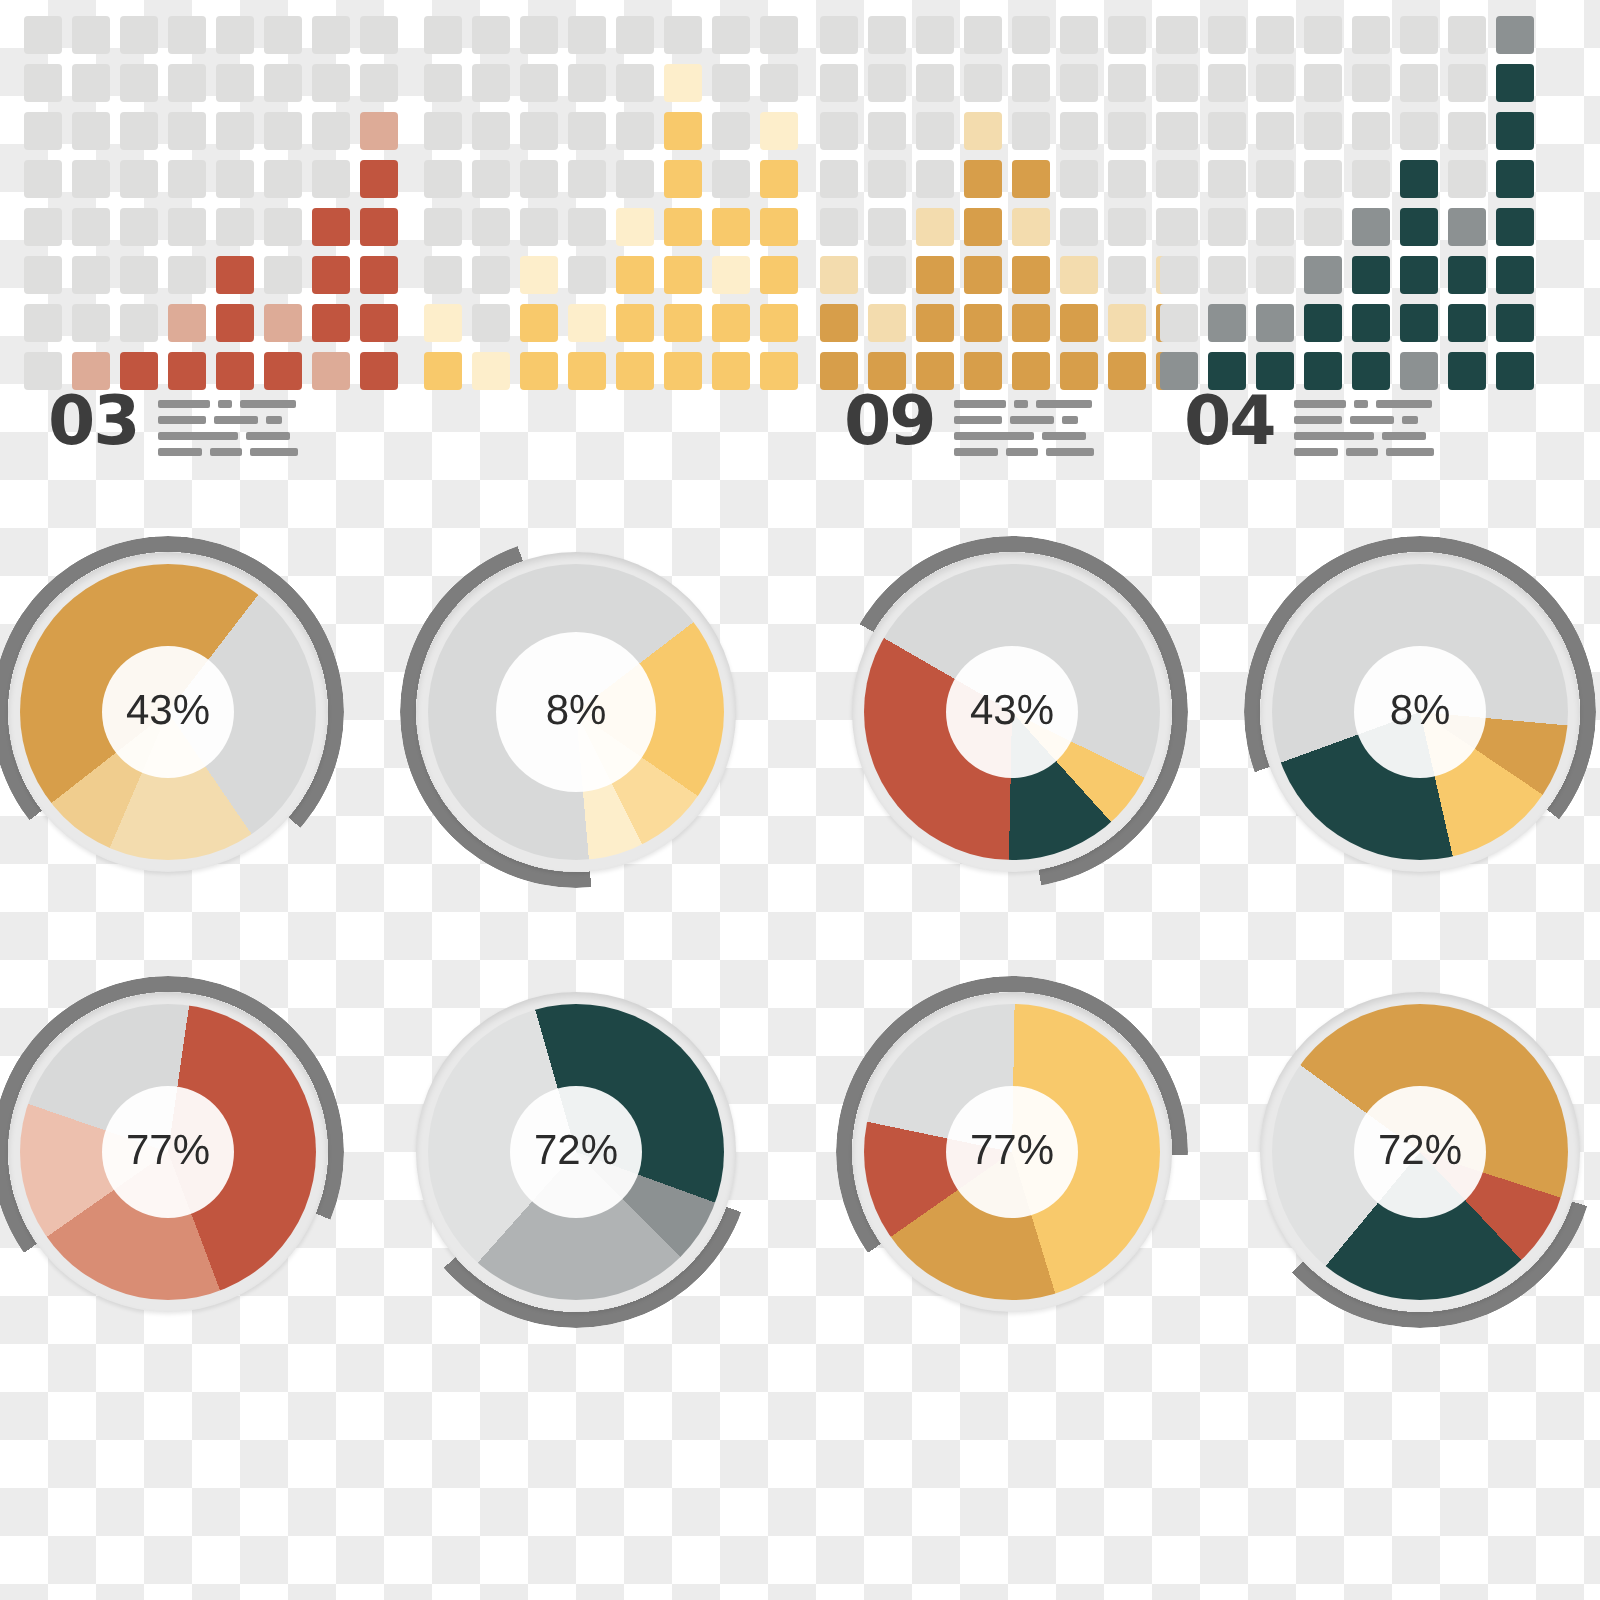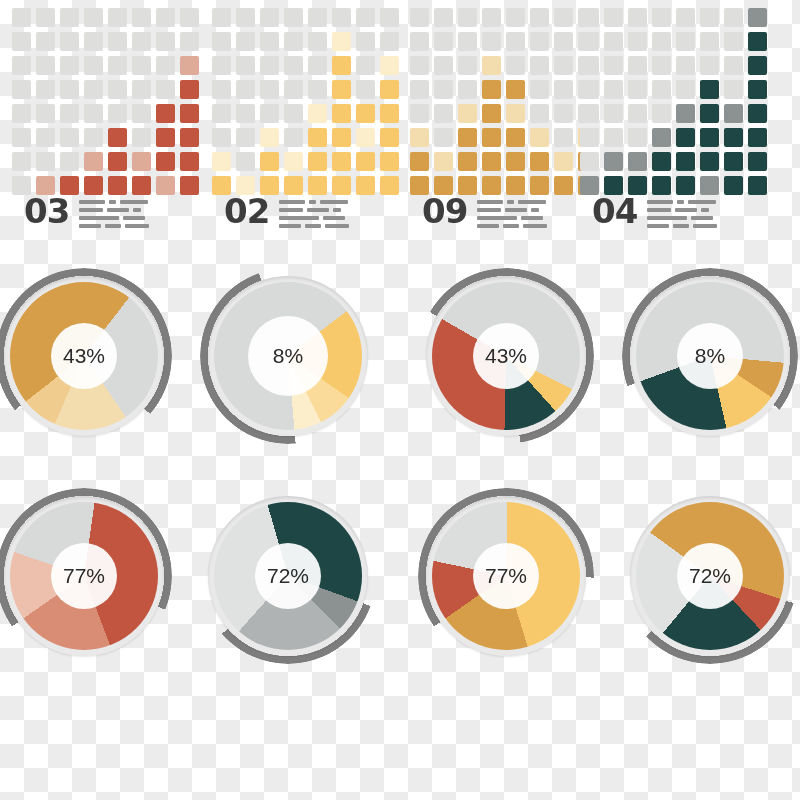--- a/index.html
+++ b/index.html
@@ -197,44 +197,20 @@
         <div class="cell" style="left: 144px; top: 0px; background: rgb(222, 222, 221);"></div>
         <div class="cell" style="left: 168px; top: 168px; background: rgb(248, 201, 107);"></div>
         <div class="cell" style="left: 168px; top: 144px; background: rgb(248, 201, 107);"></div>
         <div class="cell" style="left: 168px; top: 120px; background: rgb(248, 201, 107);"></div>
         <div class="cell" style="left: 168px; top: 96px; background: rgb(248, 201, 107);"></div>
         <div class="cell" style="left: 168px; top: 72px; background: rgb(248, 201, 107);"></div>
         <div class="cell" style="left: 168px; top: 48px; background: rgb(253, 238, 203);"></div>
         <div class="cell" style="left: 168px; top: 24px; background: rgb(222, 222, 221);"></div>
         <div class="cell" style="left: 168px; top: 0px; background: rgb(222, 222, 221);"></div>
       </div>
-      <div class="mx-label">
-        <div class="mx-num">02</div>
-        <div class="mx-lines">
-          <div class="mx-line">
-            <div class="dash" style="width: 26px;"></div>
-            <div class="dash" style="width: 7px;"></div>
-            <div class="dash" style="width: 28px;"></div>
-          </div>
-          <div class="mx-line">
-            <div class="dash" style="width: 24px;"></div>
-            <div class="dash" style="width: 22px;"></div>
-            <div class="dash" style="width: 8px;"></div>
-          </div>
-          <div class="mx-line">
-            <div class="dash" style="width: 40px;"></div>
-            <div class="dash" style="width: 22px;"></div>
-          </div>
-          <div class="mx-line">
-            <div class="dash" style="width: 22px;"></div>
-            <div class="dash" style="width: 16px;"></div>
-            <div class="dash" style="width: 24px;"></div>
-          </div>
-        </div>
-      </div>
     </div>
     <div class="matrix-block" style="left: 410px;">
       <div class="matrix-grid">
         <div class="cell" style="left: 0px; top: 168px; background: rgb(215, 158, 74);"></div>
         <div class="cell" style="left: 0px; top: 144px; background: rgb(215, 158, 74);"></div>
         <div class="cell" style="left: 0px; top: 120px; background: rgb(243, 220, 174);"></div>
         <div class="cell" style="left: 0px; top: 96px; background: rgb(222, 222, 221);"></div>
         <div class="cell" style="left: 0px; top: 72px; background: rgb(222, 222, 221);"></div>
         <div class="cell" style="left: 0px; top: 48px; background: rgb(222, 222, 221);"></div>
         <div class="cell" style="left: 0px; top: 24px; background: rgb(222, 222, 221);"></div>

